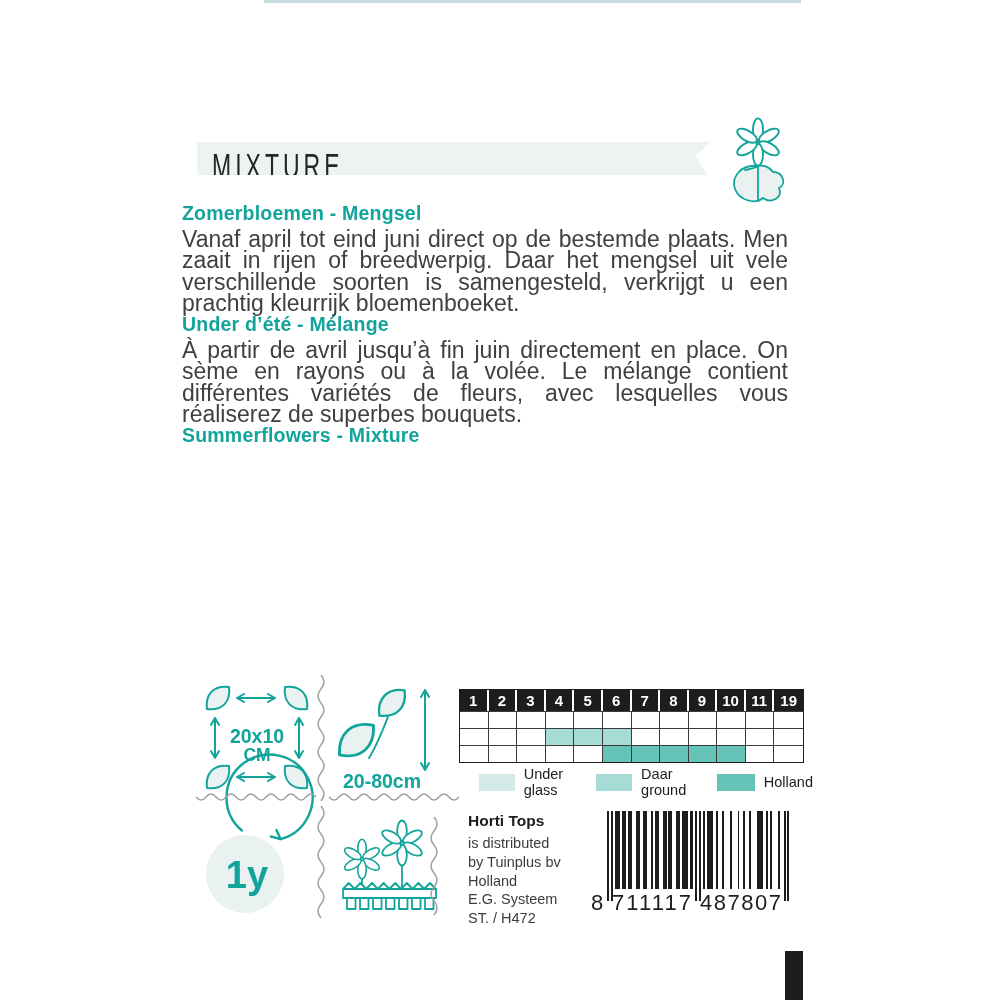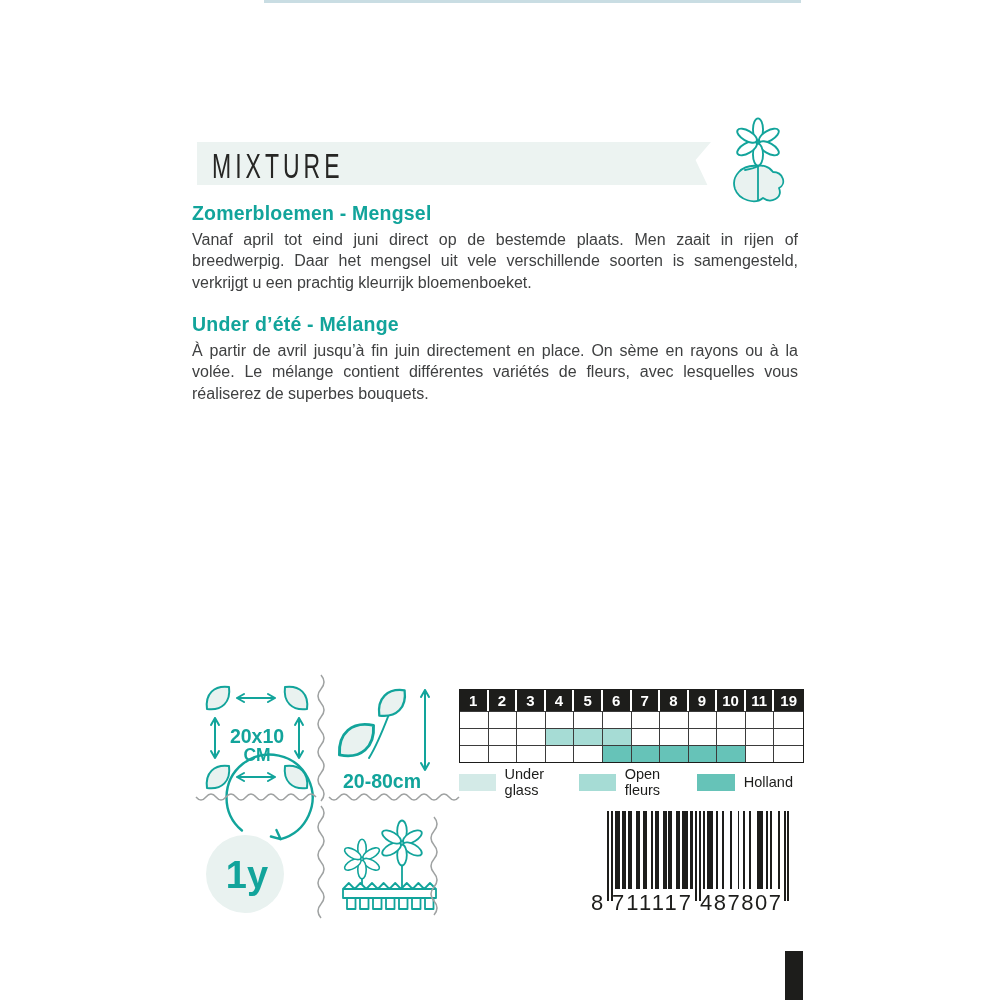--- a/index.html
+++ b/index.html
@@ -9,48 +9,48 @@
     --ink:#1d1d1b;
     --body:#3f4041;
   }
   *{margin:0;padding:0;box-sizing:border-box;}
   html,body{background:#fff;}
   body{font-family:"Liberation Sans",sans-serif;}
   #canvas{position:relative;width:1000px;height:1000px;background:#fff;overflow:hidden;}
 
   .top-strip{position:absolute;left:264px;top:0;width:537px;height:3px;background:#c9dde3;}
 
-  .band{position:absolute;left:197px;top:142px;width:514px;height:43px;background:var(--band);
+  .band{position:absolute;left:197px;top:142px;width:514px;height:33px;background:var(--band);
         clip-path:polygon(0 0,100% 0,97% 42%,99.3% 100%,0 100%);padding-left:28px;}
   .band-title{position:absolute;left:15px;top:3px;display:inline-block;
         font-size:23px;font-weight:500;letter-spacing:4px;color:#262624;
         transform:scaleY(1.55);transform-origin:top left;}
 
-  .sec{position:absolute;left:192px;width:606px;}
+  .sec{position:absolute;left:182px;width:606px;}
   .sec h2{color:var(--accent);font-size:19.5px;font-weight:700;margin-bottom:4px;letter-spacing:.2px;}
-  .sec p{color:var(--body);font-size:16px;line-height:21.4px;text-align:justify;}
+  .sec p{color:var(--body);font-size:23px;line-height:21.4px;text-align:justify;}
 
   svg{position:absolute;overflow:visible;}
   .stk{stroke:var(--accent);fill:none;stroke-width:2;stroke-linecap:round;stroke-linejoin:round;}
   .thin{stroke-width:1.8;}
   .icleaf{fill:var(--icon-fill);stroke:var(--accent);stroke-width:2;stroke-linejoin:round;}
   .icfill{fill:var(--icon-fill);stroke:none;}
   .icbar{fill:#fff;stroke:var(--accent);stroke-width:1.8;stroke-linejoin:round;}
   .ic{stroke:var(--accent);fill:#fff;stroke-width:1.8;}
   .ictxt{fill:var(--accent);font-weight:700;font-family:"Liberation Sans",sans-serif;}
   .icfillstroke{fill:var(--icon-fill);stroke:var(--accent);stroke-width:1.8;stroke-linejoin:round;}
 
   #cal{position:absolute;left:459px;top:689px;width:345px;display:grid;
        grid-template-columns:repeat(12,1fr);border:1.5px solid var(--ink);background:#fff;}
   #cal .mh{background:var(--ink);color:#fff;font-size:15px;font-weight:700;text-align:center;
        height:21px;line-height:21px;border-right:2px solid #fff;}
   #cal .mc{height:17px;border-top:1px solid #3b3b3b;border-right:1px solid #3b3b3b;}
   #cal > div:nth-child(12n){border-right:none;}
 
-  #legend{position:absolute;left:459px;top:766px;width:334px;display:flex;
+  #legend{position:absolute;left:479px;top:766px;width:334px;display:flex;
        justify-content:space-between;align-items:center;}
   .leg-item{display:flex;align-items:center;gap:9px;}
   .leg-swatch{width:38px;height:17px;}
   .leg-label{font-size:14.5px;color:var(--ink);}
 
   #dist{position:absolute;left:468px;top:812px;color:#3c3c3b;}
   #dist .dist-name{font-size:15.5px;font-weight:700;color:var(--ink);margin-bottom:4px;}
   #dist .dist-line{font-size:14.5px;line-height:18.8px;}
 
   .squig{stroke:#9fa2a2;stroke-width:1.5;fill:none;}
@@ -91,20 +91,21 @@
 
   <section class="sec" style="top:202px;">
     <h2>Zomerbloemen - Mengsel</h2>
     <p>Vanaf april tot eind juni direct op de bestemde plaats. Men zaait in rijen of breedwerpig. Daar het mengsel uit vele verschillende soorten is samengesteld, verkrijgt u een prachtig kleurrijk bloemenboeket.</p>
   </section>
   <section class="sec" style="top:313px;">
     <h2>Under d’été - Mélange</h2>
     <p>À partir de avril jusqu’à fin juin directement en place. On sème en rayons ou à la volée. Le mélange contient différentes variétés de fleurs, avec lesquelles vous réaliserez de superbes bouquets.</p>
   </section>
   <section class="sec" style="top:424px;">
+    <h2>Summerflowers - Mixture</h2>
   </section>
   <section class="sec" style="top:535px;">
   </section>
 
   <svg style="left:199px;top:682px;" width="116" height="112" viewBox="0 0 116 112">
     <use href="#leaf" class="icleaf" transform="translate(6,3)"></use>
     <use href="#leaf" class="icleaf" transform="translate(110,3) scale(-1,1)"></use>
     <use href="#leaf" class="icleaf" transform="translate(6,82)"></use>
     <use href="#leaf" class="icleaf" transform="translate(110,82) scale(-1,1)"></use>
     <path class="stk" d="M38 16 H76 M45 12 L38 16 L45 20 M69 12 L76 16 L69 20"></path>
@@ -174,21 +175,21 @@
       <div class="mc"></div>
     </div>
 
   <div id="legend">
       <div class="leg-item">
         <div class="leg-swatch" style="background: rgb(211, 234, 231);"></div>
         <span class="leg-label">Under glass</span>
       </div>
       <div class="leg-item">
         <div class="leg-swatch" style="background: rgb(166, 220, 213);"></div>
-        <span class="leg-label">Open fleurs</span>
+        <span class="leg-label">Daar ground</span>
       </div>
       <div class="leg-item">
         <div class="leg-swatch" style="background: rgb(102, 195, 184);"></div>
         <span class="leg-label">Holland</span>
       </div>
     </div>
 
   <svg style="left:203px;top:818px;" width="100" height="104" viewBox="0 0 100 104">
     <circle class="icfill" cx="42" cy="56" r="39"></circle>
     <path class="stk" style="stroke-width:2.4" d="M38.9 12.5 A 43 43 0 1 1 77.6 21.1"></path>
@@ -204,20 +205,30 @@
     <rect class="icbar" x="5" y="74" width="93" height="9"></rect>
     <rect class="icbar" x="9" y="83" width="8.5" height="11"></rect>
     <rect class="icbar" x="22" y="83" width="8.5" height="11"></rect>
     <rect class="icbar" x="35" y="83" width="8.5" height="11"></rect>
     <rect class="icbar" x="48" y="83" width="8.5" height="11"></rect>
     <rect class="icbar" x="61" y="83" width="8.5" height="11"></rect>
     <rect class="icbar" x="74" y="83" width="8.5" height="11"></rect>
     <rect class="icbar" x="87" y="83" width="8.5" height="11"></rect>
   </svg>
 
+  <div id="dist">
+    <div class="dist-name">Horti Tops</div>
+    <div id="dist-lines">
+        <div class="dist-line">is distributed</div>
+        <div class="dist-line">by Tuinplus bv</div>
+        <div class="dist-line">Holland</div>
+        <div class="dist-line">E.G. Systeem</div>
+        <div class="dist-line">ST. / H472</div>
+      </div>
+  </div>
 
   <svg id="barcode" style="left:591px;top:809px;" width="205" height="104" viewBox="0 0 205 104" shape-rendering="crispEdges">
       <rect x="16.00" y="2" width="1.92" height="90" fill="#1d1d1b"></rect>
       <rect x="19.84" y="2" width="1.92" height="90" fill="#1d1d1b"></rect>
       <rect x="23.68" y="2" width="5.76" height="78" fill="#1d1d1b"></rect>
       <rect x="31.36" y="2" width="3.84" height="78" fill="#1d1d1b"></rect>
       <rect x="37.12" y="2" width="3.84" height="78" fill="#1d1d1b"></rect>
       <rect x="44.80" y="2" width="3.84" height="78" fill="#1d1d1b"></rect>
       <rect x="52.48" y="2" width="3.84" height="78" fill="#1d1d1b"></rect>
       <rect x="60.16" y="2" width="1.92" height="78" fill="#1d1d1b"></rect>

